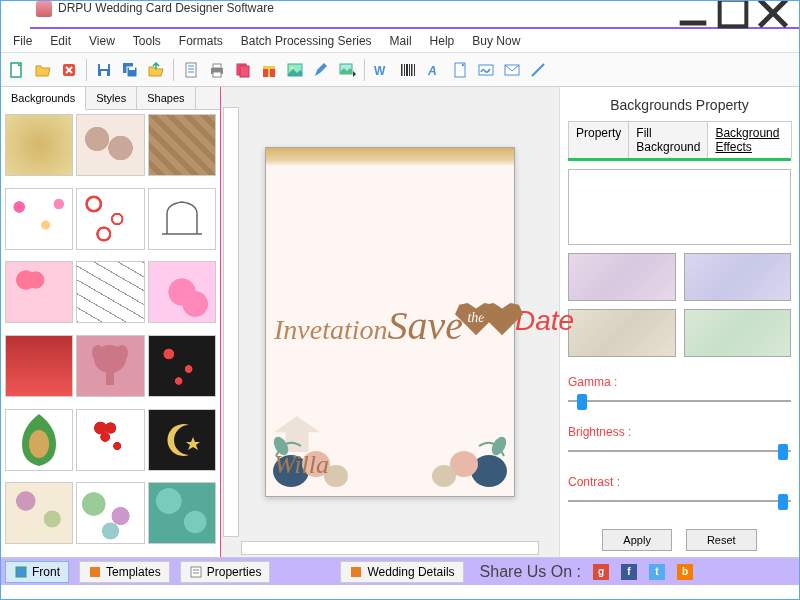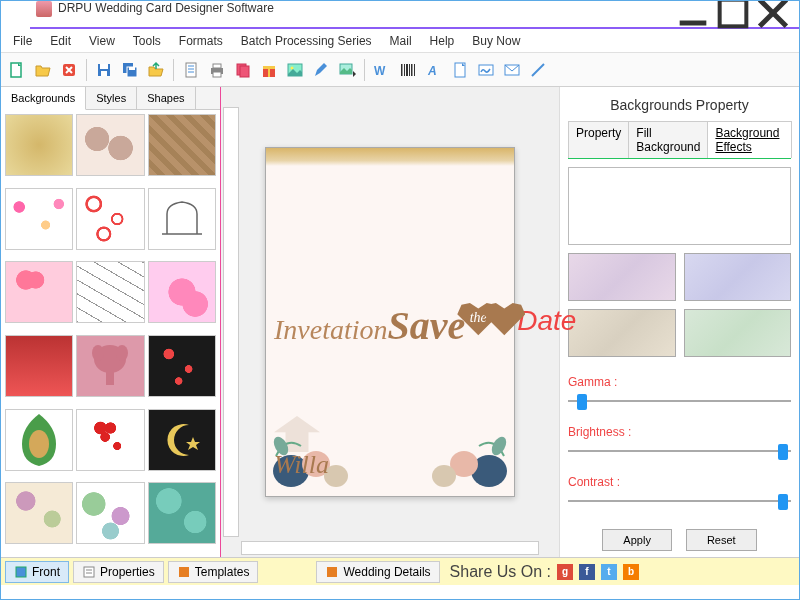--- a/index.html
+++ b/index.html
@@ -20,45 +20,45 @@
 .lefttabs div { padding: 5px 10px; cursor: pointer; border-right: 1px solid #ccc; font-size: 11px; }
 .lefttabs .active { background: #fff; border-bottom: 1px solid #fff; margin-bottom: -1px; }
 .bggrid { flex: 1; overflow: auto; padding: 4px; display: grid; grid-template-columns: repeat(3, 1fr); gap: 3px; }
 .bgthumb { height: 62px; border: 1px solid #ccc; cursor: pointer; }
 .center { flex: 1; background: #f0f0f0; display: flex; align-items: center; justify-content: center; position: relative; }
 .ruler-v { position: absolute; left: 2px; top: 20px; bottom: 20px; width: 16px; background: #fff; border: 1px solid #ccc; }
 .ruler-h { position: absolute; bottom: 2px; left: 20px; right: 20px; height: 14px; background: #fff; border: 1px solid #ccc; }
 .canvas { width: 250px; height: 350px; background: #fdf6f3; border: 1px solid #aaa; display: flex; flex-direction: row; align-items: center; padding: 12px 8px; position: relative; box-shadow: 0 2px 6px rgba(0,0,0,0.2); }
 .canvas .topgold { position: absolute; top: 0; left: 0; right: 0; height: 18px; background: linear-gradient(180deg,#d9b56a,#e8d4a8 70%,transparent); }
 .card-line1 { font-family: "Brush Script MT", cursive; font-size: 28px; color: #b7865b; margin-top: 16px; font-style: italic; }
-.card-line2 { font-family: "Brush Script MT", cursive; font-size: 40px; color: #a8794f; margin-top: 6px; font-style: italic; font-weight: bold; }
+.card-line2 { font-family: "Brush Script MT", cursive; font-size: 40px; color: #a8794f; margin-top: 6px; font-style: italic; }
 .hearts { display: flex; margin-top: -4px; }
 .heart { width: 42px; height: 38px; background: #a8794f; clip-path: polygon(50% 90%, 0 35%, 10% 10%, 30% 5%, 50% 20%, 70% 5%, 90% 10%, 100% 35%); margin: 0 -8px; position: relative; }
 .heart-text { position: absolute; color: #fff; width: 100%; text-align: center; top: 9px; font-style: italic; font-family: "Brush Script MT", cursive; font-size: 14px; }
 .card-line3 { font-family: Liberation Sans, sans-serif; font-size: 28px; color: #ef4444; margin-top: -2px; font-style: italic; }
 .flowers { position: absolute; bottom: 0; left: 0; right: 0; height: 90px; display: flex; justify-content: space-between; align-items: flex-end; }
 .flower { width: 90px; height: 80px; }
 .card-name { position: absolute; bottom: 16px; font-family: "Brush Script MT", cursive; font-size: 26px; color: #a8794f; font-style: italic; }
 .arrow-up { position: absolute; bottom: 44px; width: 46px; height: 36px; background: #eaddd3; clip-path: polygon(50% 0, 100% 45%, 75% 45%, 75% 100%, 25% 100%, 25% 45%, 0 45%); opacity: 0.85; }
 .right { width: 240px; border-left: 1px solid #ddd; display: flex; flex-direction: column; padding: 6px 8px; }
 .right-title { text-align: center; font-size: 14px; color: #333; padding: 4px 0 8px; }
-.righttabs { display: flex; border-bottom: 1px solid #22c55e; font-size: 11px; }
+.righttabs { display: flex; border-bottom: 3px solid #22c55e; font-size: 11px; }
 .righttabs div { padding: 4px 7px; cursor: pointer; border: 1px solid #ccc; border-bottom: none; margin-right: -1px; background: #f4f4f4; }
 .righttabs .active { background: #fff; text-decoration: underline; }
 .preview-large { height: 78px; border: 1px solid #bbb; margin: 8px 0; background: #fff; }
 .effgrid { display: grid; grid-template-columns: 1fr 1fr; gap: 8px; margin-bottom: 10px; }
 .effthumb { height: 48px; border: 1px solid #aaa; }
 .slider-row { margin: 8px 0; }
 .slider-label { color: #ef4444; margin-bottom: 4px; }
 .slider { position: relative; height: 16px; }
 .slider-track { position: absolute; top: 7px; left: 0; right: 0; height: 2px; background: #aaa; }
 .slider-thumb { position: absolute; top: 1px; width: 10px; height: 16px; background: #2196f3; border-radius: 2px; cursor: pointer; }
 .btnrow { display: flex; justify-content: center; gap: 14px; margin-top: 12px; }
 .btn { padding: 4px 20px; background: #eee; border: 1px solid #aaa; cursor: pointer; font-size: 11px; }
-.bottombar { height: 28px; border-top: 1px solid #ccc; display: flex; align-items: center; padding: 0 4px; gap: 4px; background: #fef9c3; }
+.bottombar { height: 28px; border-top: 1px solid #ccc; display: flex; align-items: center; padding: 0 4px; gap: 10px; background: #c4b5fd; }
 .bottombtn { display: flex; align-items: center; gap: 4px; padding: 3px 8px; border: 1px solid #ccc; background: #f4f4f4; cursor: pointer; font-size: 11px; }
 .bottombtn.active { background: #d8eaf9; border-color: #7fb9e6; }
 .bottombtn .ico { width: 14px; height: 14px; }
 .share { margin-left: 6px; font-size: 16px; color: #444; }
 .socico { width: 16px; height: 16px; display: inline-flex; align-items: center; justify-content: center; color: #fff; font-size: 10px; font-weight: bold; margin-left: 2px; cursor: pointer; }
 </style>
 </head>
 <body>
 
 <div class="titlebar">
@@ -356,31 +356,31 @@
 
 <div class="bottombar">
   <div class="bottombtn active">
     <svg class="ico" viewBox="0 0 14 14">
         <rect x="2" y="2" width="10" height="10" fill="#4a90d9" stroke="#2a6"></rect>
       </svg>
     <span>Front</span>
   </div>
   <div class="bottombtn">
     <svg class="ico" viewBox="0 0 14 14">
+        <rect x="2" y="2" width="10" height="10" fill="#e67e22"></rect>
+      </svg>
+    <span>Templates</span>
+  </div>
+  <div class="bottombtn">
+    <svg class="ico" viewBox="0 0 14 14">
         <rect x="2" y="2" width="10" height="10" fill="#fff" stroke="#888"></rect>
         <line x1="4" y1="5" x2="10" y2="5" stroke="#888"></line>
         <line x1="4" y1="8" x2="10" y2="8" stroke="#888"></line>
       </svg>
     <span>Properties</span>
-  </div>
-  <div class="bottombtn">
-    <svg class="ico" viewBox="0 0 14 14">
-        <rect x="2" y="2" width="10" height="10" fill="#e67e22"></rect>
-      </svg>
-    <span>Templates</span>
   </div>
   <div style="width:50px"></div>
   <div class="bottombtn">
     <svg class="ico" viewBox="0 0 14 14">
         <rect x="2" y="2" width="10" height="10" fill="#e67e22"></rect>
       </svg>
     <span>Wedding Details</span>
   </div>
   <span class="share">Share Us On :</span>
   <span class="socico" style="background:#dd4b39">g</span>

